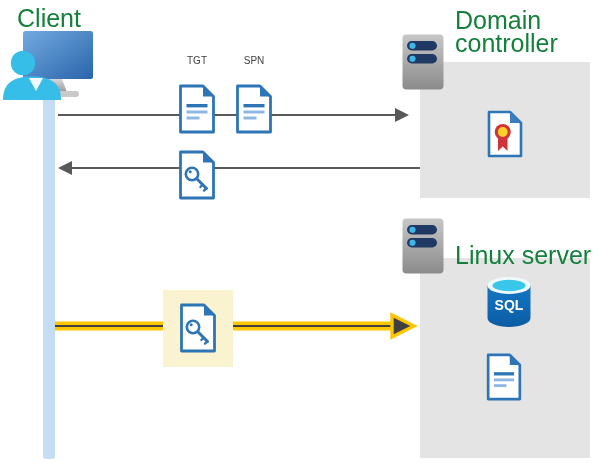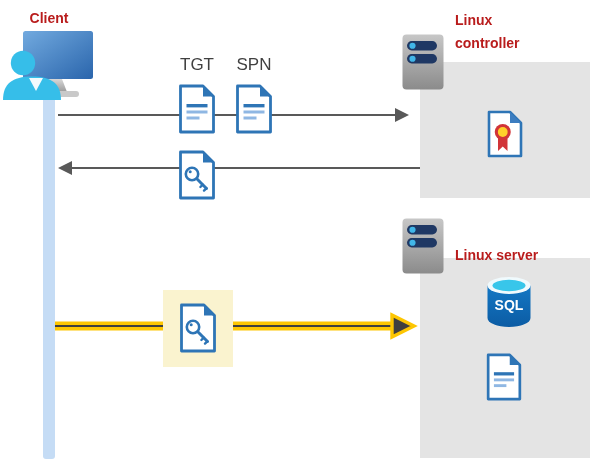--- a/index.html
+++ b/index.html
@@ -9,23 +9,23 @@
     --lifeline-blue:#C5DCF5;
     --text-dark:#3B3B3B;
     --accent-yellow:#FDC602;
     --arrow-dark:#3F3F3F;
   }
   *{margin:0;padding:0;box-sizing:border-box;}
   html,body{background:#fff;}
   body{font-family:"Liberation Sans","DejaVu Sans",sans-serif;}
   .stage{position:relative;width:600px;height:468px;background:#fff;overflow:hidden;}
   .abs{position:absolute;}
-  .title{font-weight:700;font-size:14px;color:#b91c1c;line-height:23px;letter-spacing:0;}
+  .title{font-weight:400;font-size:25px;color:#15803d;line-height:23px;letter-spacing:0;}
   .pre{white-space:pre-line;}
-  .small-label{font-size:17px;color:#404040;text-align:center;}
+  .small-label{font-size:10px;color:#404040;text-align:center;}
   .file-label{font-size:19px;color:var(--text-dark);text-align:center;}
   .gray-box{background:var(--box-gray);}
   .lifeline{background:var(--lifeline-blue);border-radius:3px;}
   .hline{height:2px;background:var(--line-gray);}
   .tri-right{width:0;height:0;border-top:7px solid transparent;border-bottom:7px solid transparent;border-left:14px solid var(--line-gray);}
   .tri-left{width:0;height:0;border-top:7px solid transparent;border-bottom:7px solid transparent;border-right:14px solid var(--line-gray);}
   .highlight{background:var(--highlight-yellow);}
   svg{display:block;}
 </style>
 </head>
@@ -124,21 +124,21 @@
   </svg>
 
   <svg class="abs" style="left:402px;top:34px;" width="42" height="56" viewBox="0 0 42 56">
     <rect x="0.5" y="0.5" width="41" height="55" rx="4" fill="url(#gradSrv)"></rect>
     <rect x="5" y="7" width="30" height="9.5" rx="4.75" fill="#1F3864"></rect>
     <circle cx="10.5" cy="11.75" r="3.1" fill="#41B6E8"></circle>
     <rect x="5" y="20" width="30" height="9.5" rx="4.75" fill="#1F3864"></rect>
     <circle cx="10.5" cy="24.75" r="3.1" fill="#41B6E8"></circle>
   </svg>
 
-  <div class="abs title pre" style="left:455px;top:9px;width:140px;">Linux
+  <div class="abs title pre" style="left:455px;top:9px;width:140px;">Domain
 controller</div>
 
   <svg class="abs" style="left:486px;top:110px;" width="38" height="48" viewBox="0 0 38 48">
     <path d="M3 2 H24 L35 13 V46 H3 Z" fill="#fff" stroke="#2E75B6" stroke-width="2.6" stroke-linejoin="round"></path>
     <path d="M24 2 V13 H35 Z" fill="#3C7DC0"></path>
     <path d="M12 27 H21.5 V41 L16.75 36.6 L12 41 Z" fill="#D13438"></path>
     <circle cx="16.75" cy="22" r="8" fill="#D13438"></circle>
     <circle cx="16.75" cy="22" r="4.9" fill="#FFD02B"></circle>
   </svg>
 

